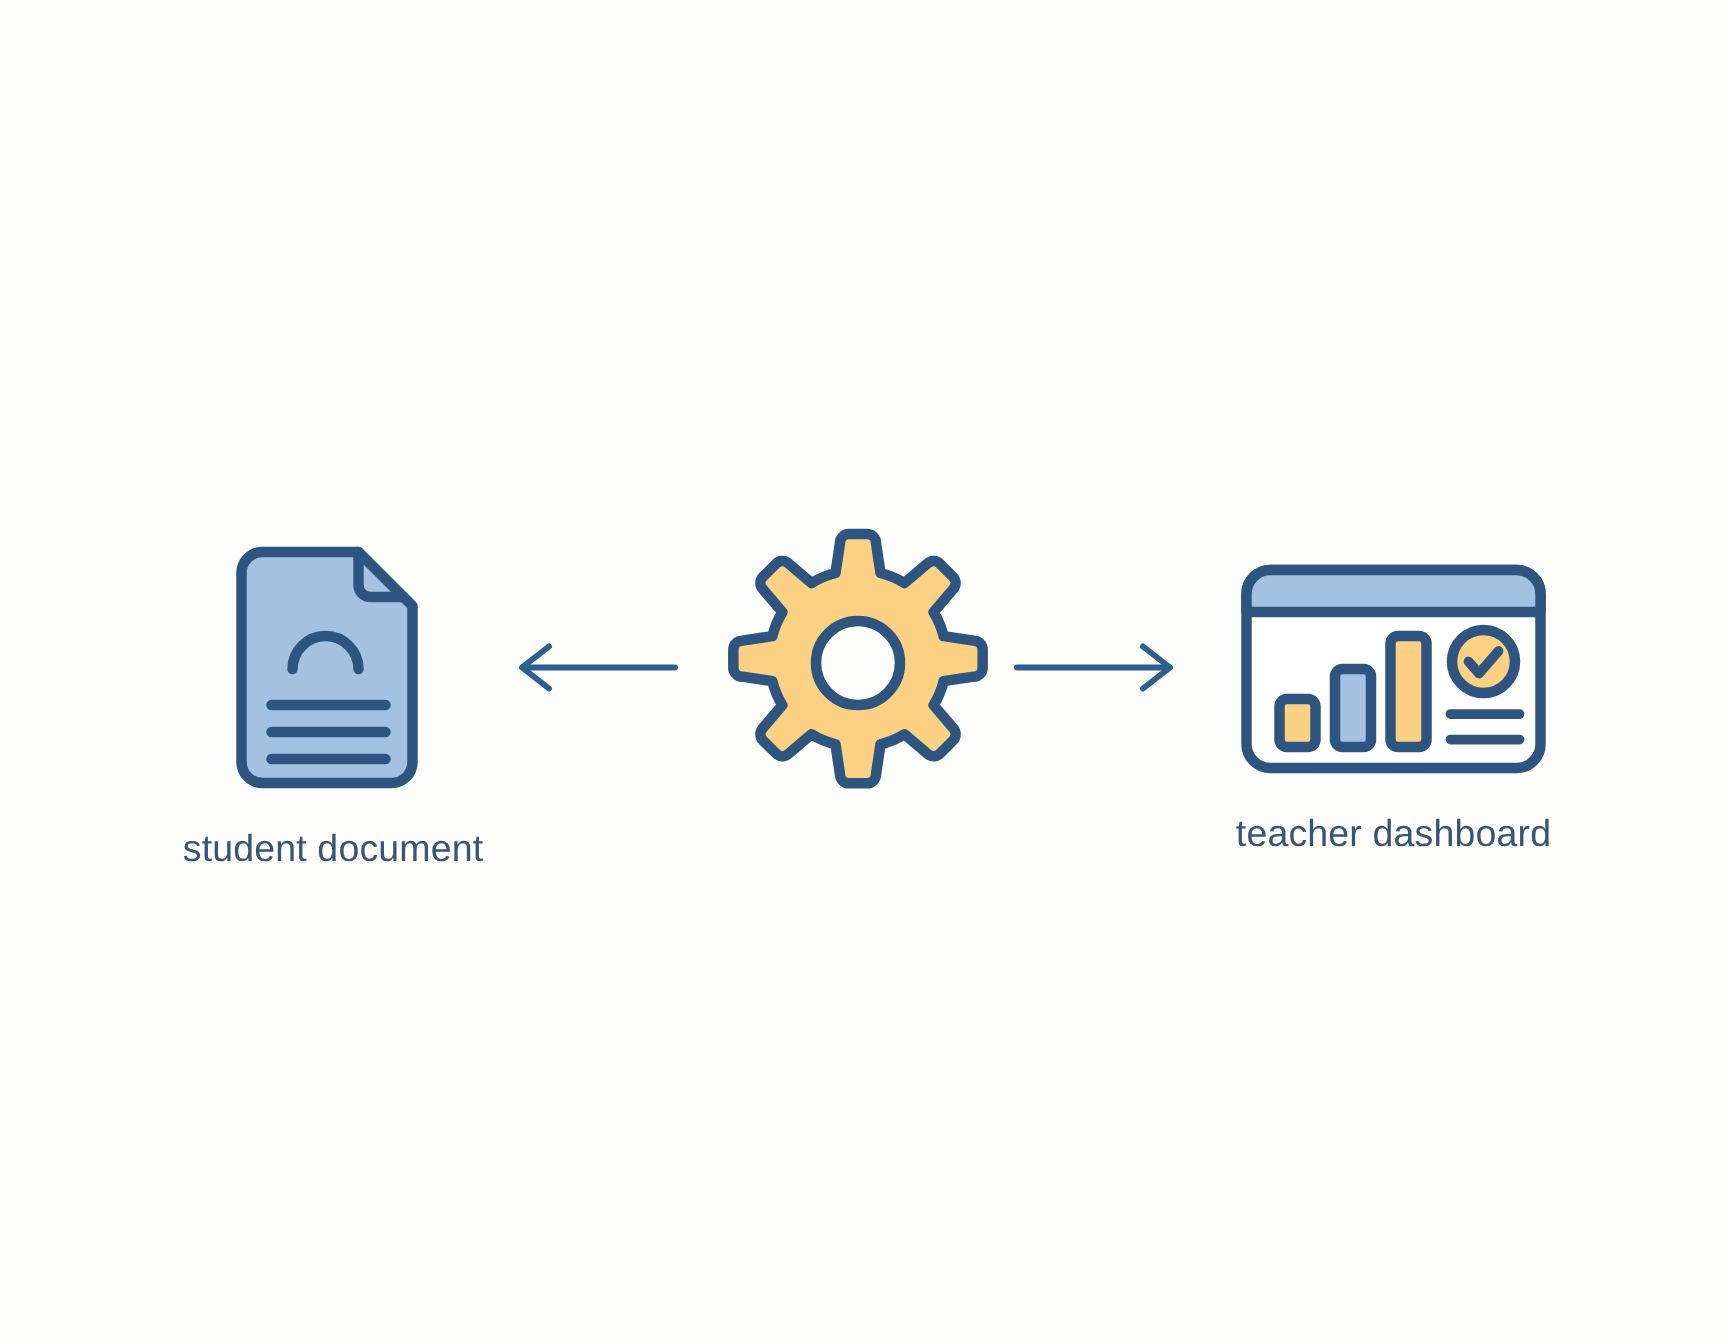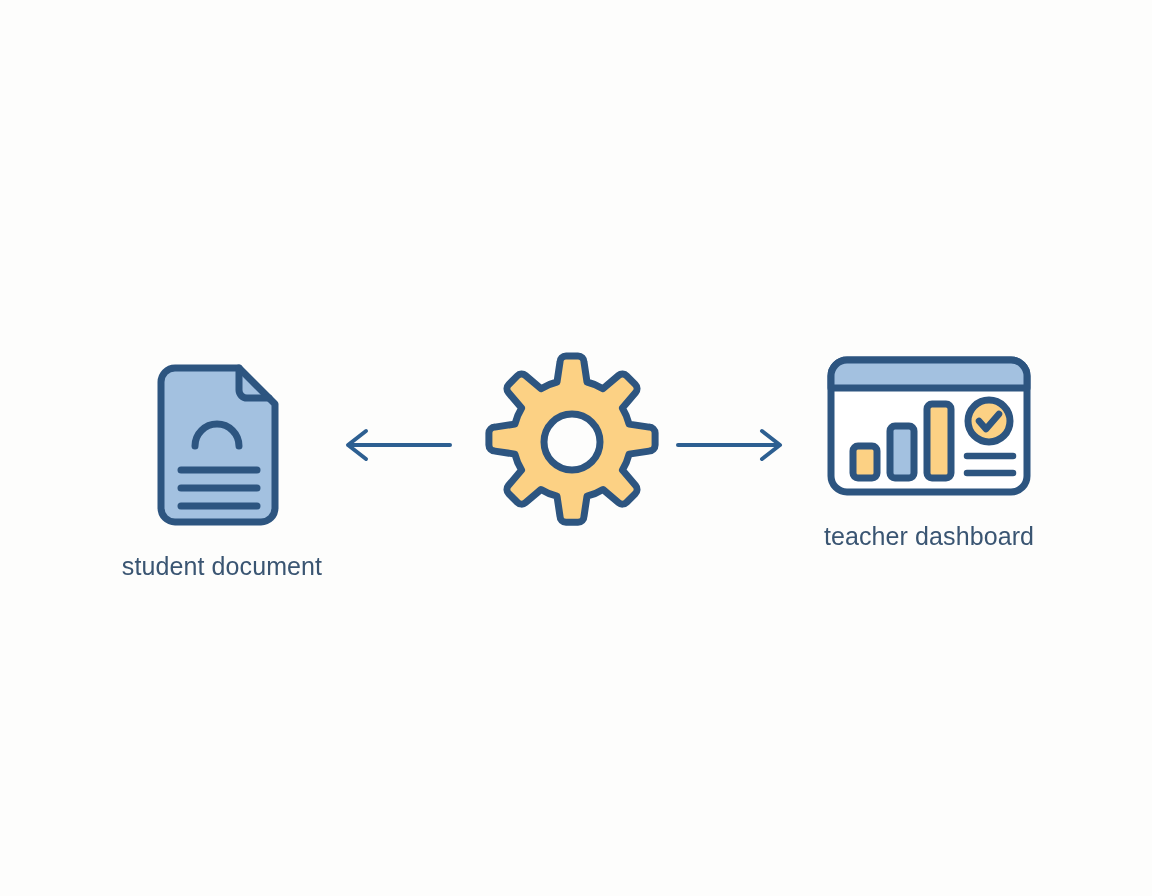--- a/index.html
+++ b/index.html
@@ -45,21 +45,21 @@
   }
 
   .connector {
     position: absolute;
     line-height: 0;
   }
 
   
   #node-student-document { left: 102px; top: 360px; width: 240px; }
   #node-autograding-engine { left: 452px; top: 352px; width: 240px; }
-  #node-teacher-dashboard { left: 809px; top: 352px; width: 240px; }
+  #node-teacher-dashboard { left: 809px; top: 372px; width: 240px; }
 
   #connector-engine-to-document { left: 336px; top: 420px; }
   #connector-engine-to-dashboard { left: 672px; top: 420px; }
 </style>
 </head>
 <body>
 
 <div id="diagram-canvas">
 
   <div class="node" id="node-student-document">

